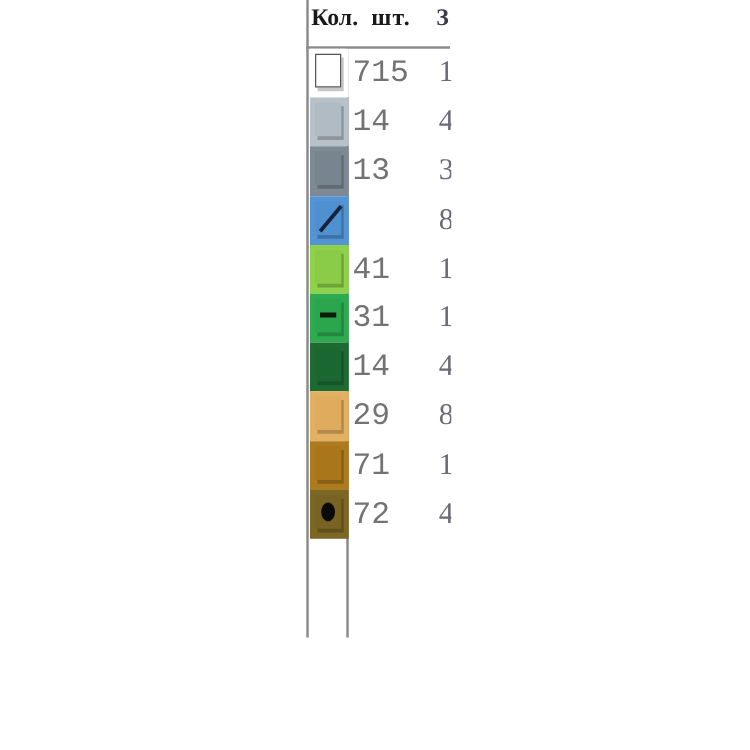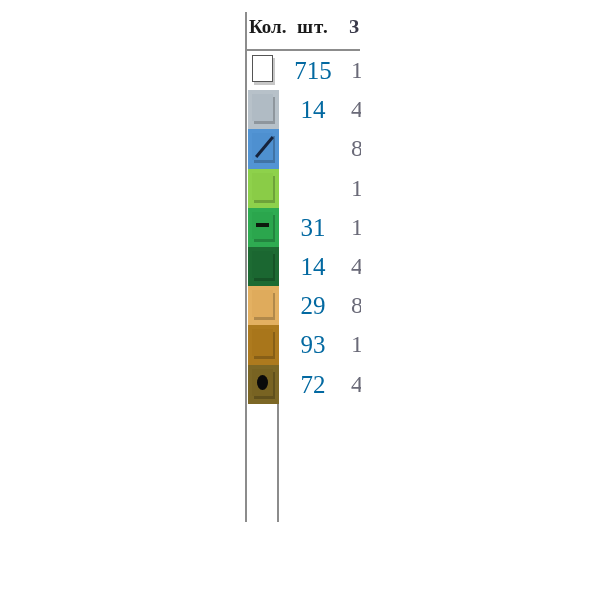--- a/index.html
+++ b/index.html
@@ -13,21 +13,21 @@
     height: 600px;
     background: #ffffff;
     overflow: hidden;
     font-family: "Liberation Serif", serif;
   }
 
   
   #legend-table {
     position: absolute;
     left: 245px;
-    top: 12px;
+    top: 0px;
     width: 115px;
     height: 510px;
   }
 
   
   .rule-left {
     position: absolute;
     left: 0px;
     top: 0px;
     width: 2px;
@@ -149,24 +149,24 @@
   }
 
   
   .count {
     position: absolute;
     left: 36px;
     top: 0px;
     width: 62px;
     height: 39.2px;
     line-height: 39.2px;
-    text-align: center;
-    font-family: Liberation Serif, serif;
+    text-align: left;
+    font-family: Liberation Mono, monospace;
     font-size: 25px;
-    color: #0369a1;
+    color: #737373;
     letter-spacing: 0px;
   }
 
   
   .third-col {
     position: absolute;
     left: 105px;
     top: 0px;
     width: 10px;
     height: 39.2px;
@@ -204,31 +204,39 @@
           <div class="third-col">1</div>
         </div>
         <div class="legend-row">
           <div class="swatch" style="background: rgb(183, 193, 201);">
             <div class="swatch-inner" style="background: rgb(176, 187, 196);"></div>
           </div>
           <div class="count">14</div>
           <div class="third-col">4</div>
         </div>
         <div class="legend-row">
+          <div class="swatch" style="background: rgb(125, 138, 149);">
+            <div class="swatch-inner" style="background: rgb(120, 133, 143);"></div>
+          </div>
+          <div class="count">13</div>
+          <div class="third-col">3</div>
+        </div>
+        <div class="legend-row">
           <div class="swatch" style="background: rgb(82, 148, 212);">
             <div class="swatch-inner" style="background: rgb(78, 144, 208);">
               <div class="sym-diag"></div>
             </div>
           </div>
           <div class="third-col">8</div>
         </div>
         <div class="legend-row">
           <div class="swatch" style="background: rgb(142, 209, 75);">
             <div class="swatch-inner" style="background: rgb(138, 204, 71);"></div>
           </div>
+          <div class="count">41</div>
           <div class="third-col">1</div>
         </div>
         <div class="legend-row">
           <div class="swatch" style="background: rgb(46, 171, 81);">
             <div class="swatch-inner" style="background: rgb(43, 166, 77);">
               <div class="sym-dash"></div>
             </div>
           </div>
           <div class="count">31</div>
           <div class="third-col">1</div>
@@ -244,21 +252,21 @@
           <div class="swatch" style="background: rgb(227, 176, 97);">
             <div class="swatch-inner" style="background: rgb(223, 171, 92);"></div>
           </div>
           <div class="count">29</div>
           <div class="third-col">8</div>
         </div>
         <div class="legend-row">
           <div class="swatch" style="background: rgb(173, 122, 30);">
             <div class="swatch-inner" style="background: rgb(169, 118, 27);"></div>
           </div>
-          <div class="count">93</div>
+          <div class="count">71</div>
           <div class="third-col">1</div>
         </div>
         <div class="legend-row">
           <div class="swatch" style="background: rgb(124, 103, 37);">
             <div class="swatch-inner" style="background: rgb(120, 99, 34);">
               <div class="sym-dot"></div>
             </div>
           </div>
           <div class="count">72</div>
           <div class="third-col">4</div>

